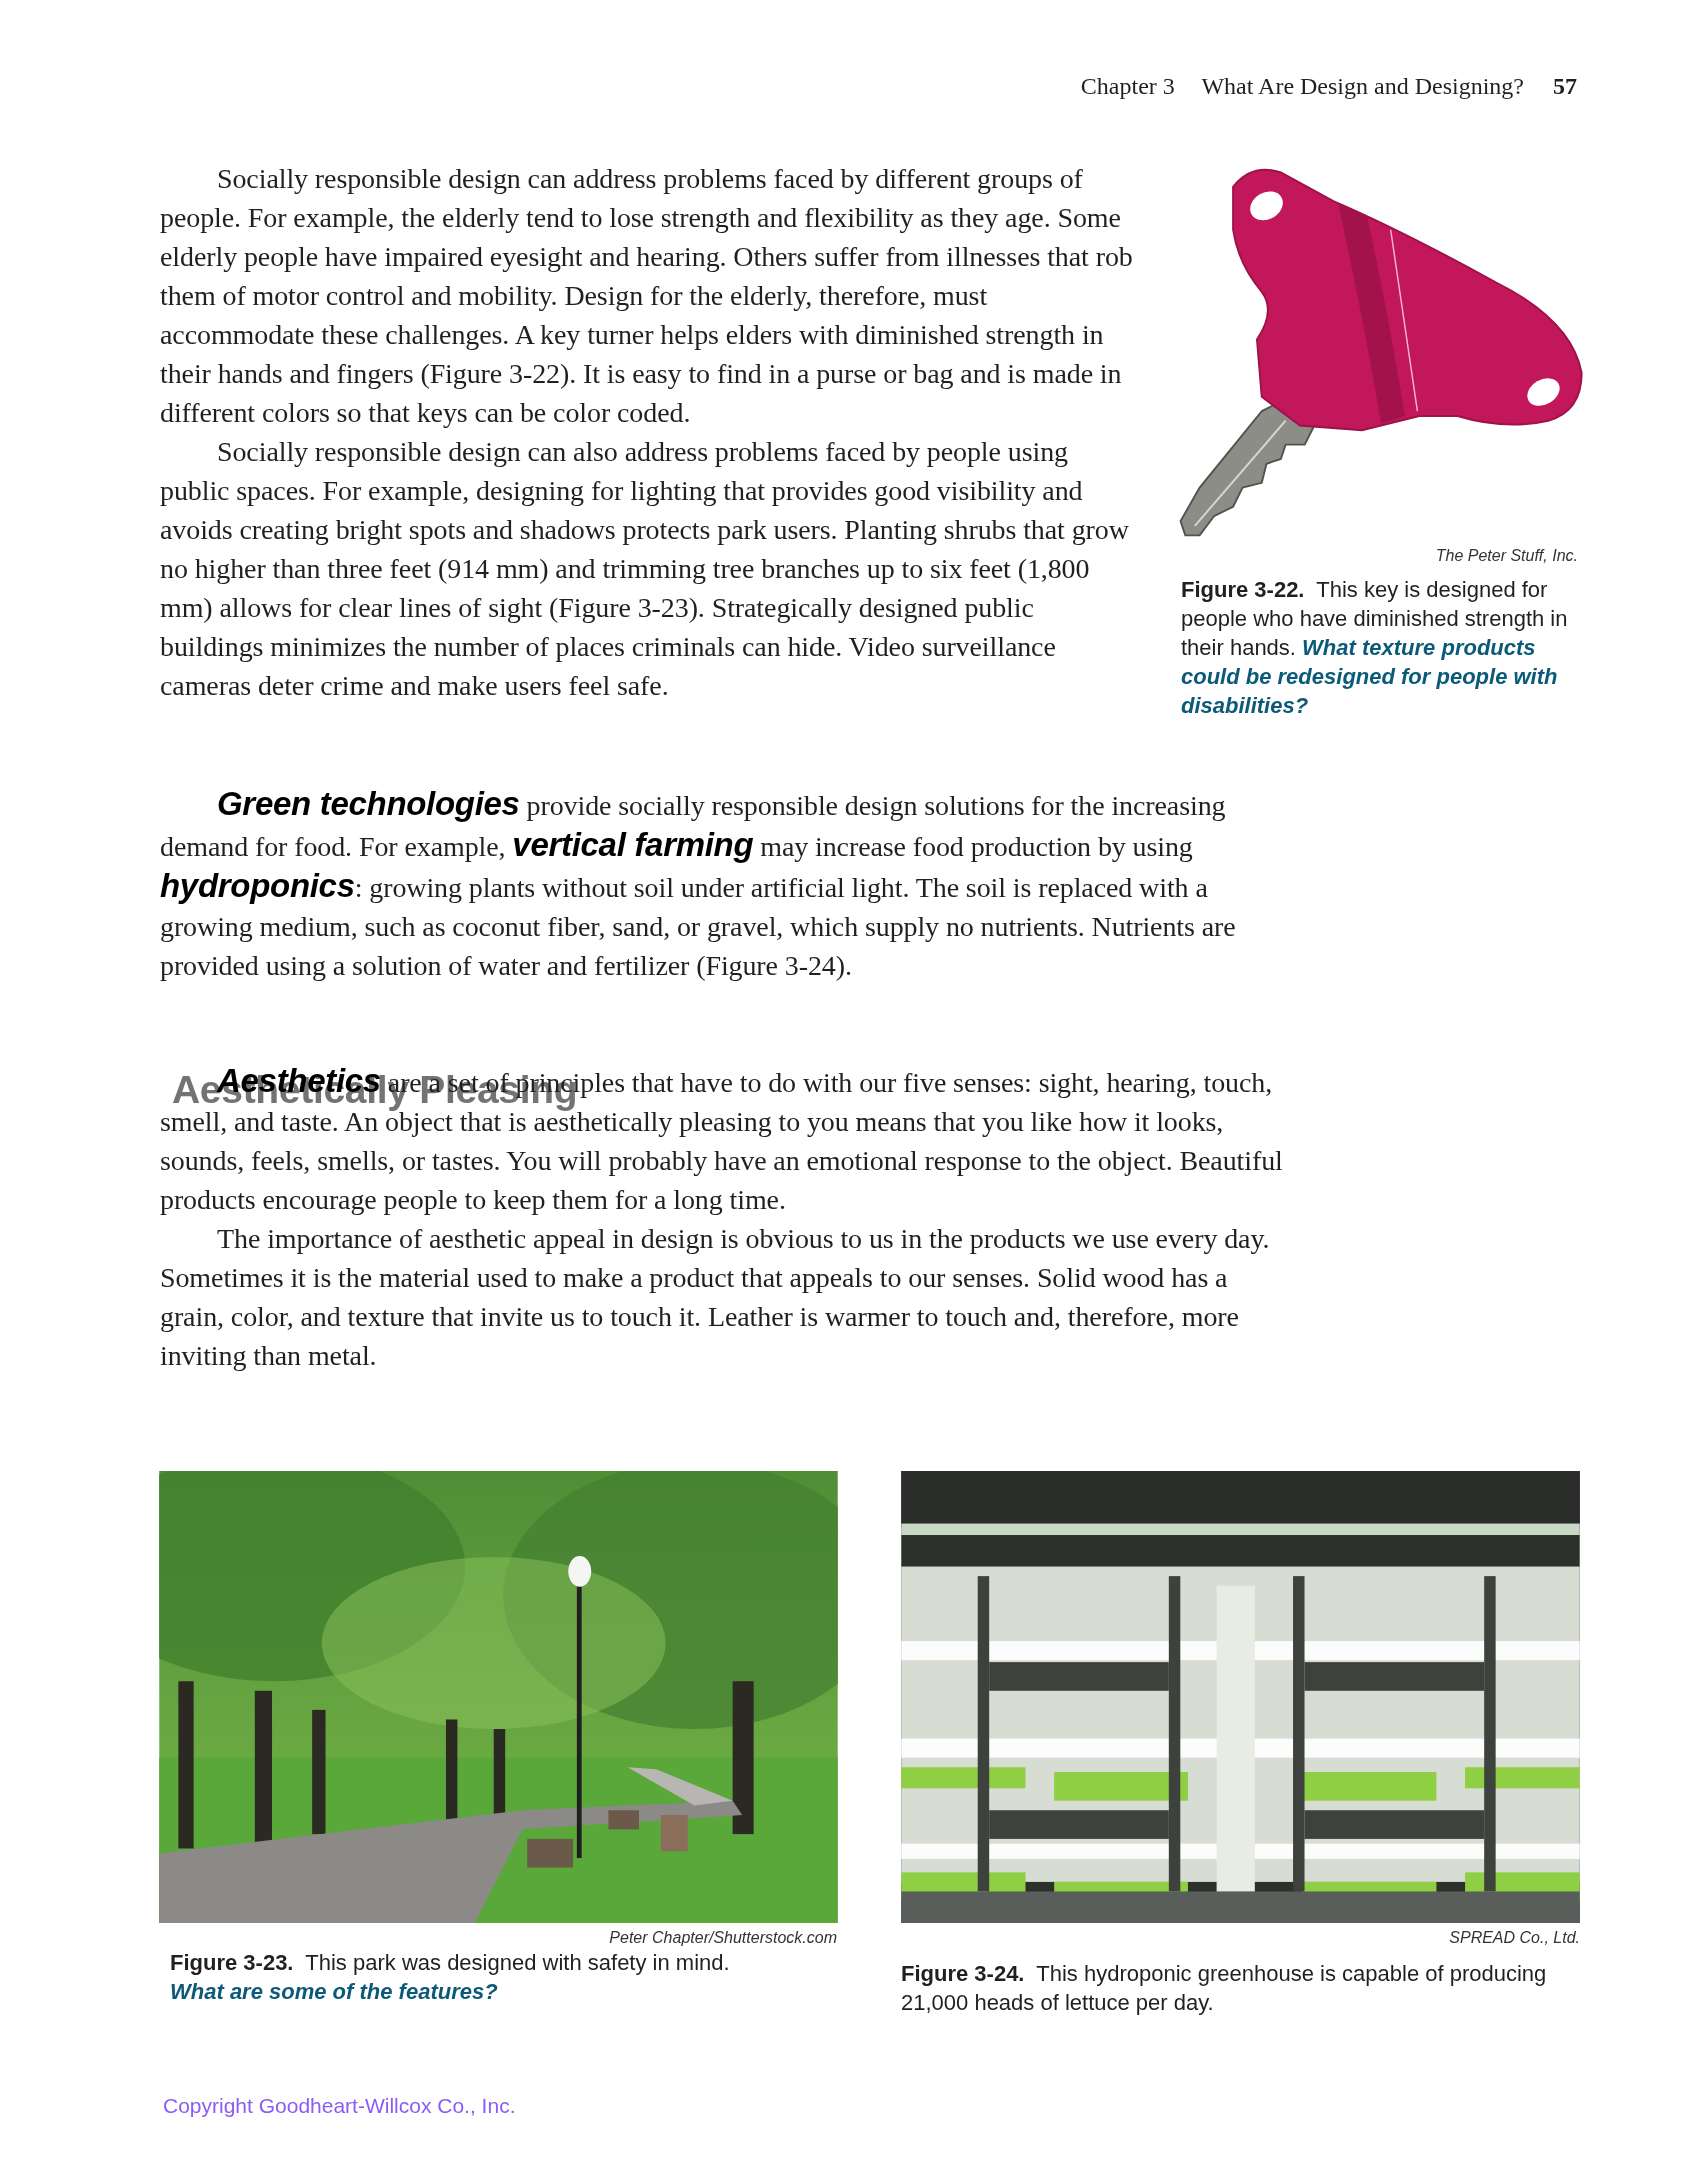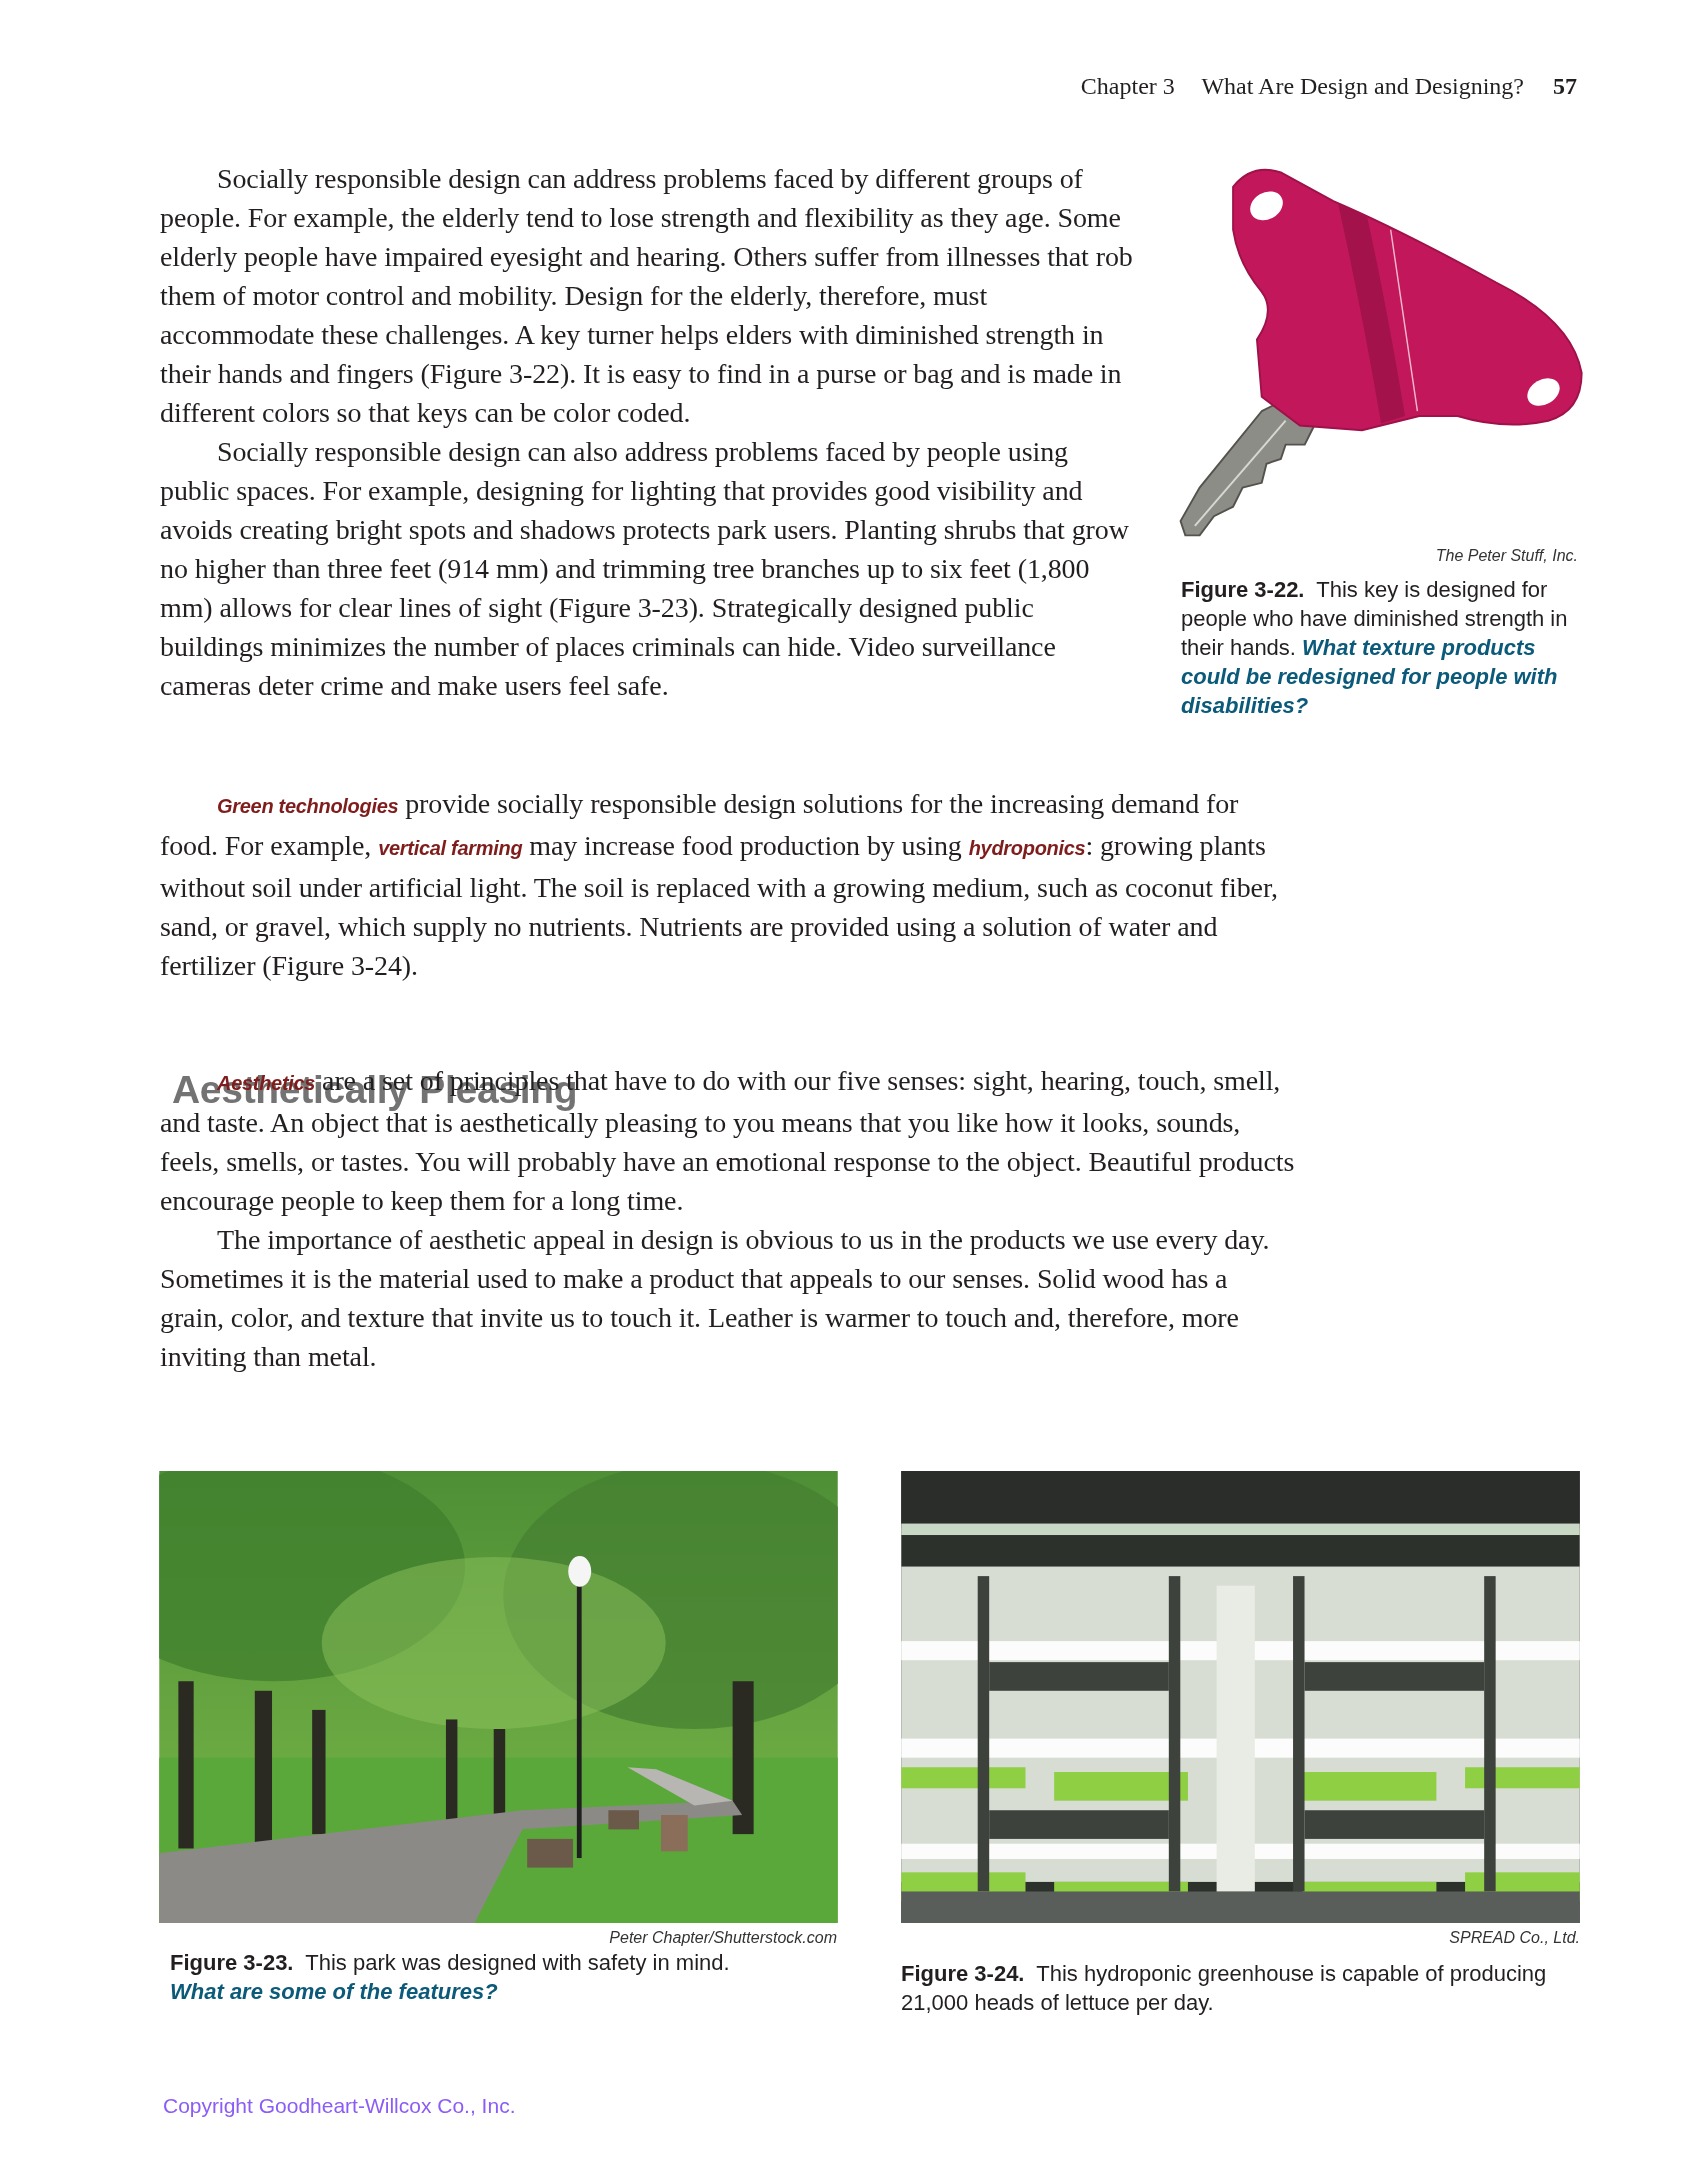--- a/index.html
+++ b/index.html
@@ -8,21 +8,21 @@
 
   #running-head { position: absolute; top: 73px; right: 128px; font-size: 24px; white-space: nowrap; }
   #running-head .chap { margin-right: 21px; }
   #running-head .title { margin-right: 23px; }
   #running-head .pnum { font-weight: bold; }
 
   .body-block { position: absolute; left: 160px; font-size: 28px; line-height: 39px; letter-spacing: -0.1px; }
   .body-block p { margin: 0; text-indent: 57px; }
   #col-narrow { top: 159px; width: 975px; }
   #col-wide { top: 784px; width: 1123px; }
-  .term { font-family: "Liberation Sans", "DejaVu Sans", sans-serif; font-weight: bold; font-style: italic; color: #7f1d1d; font-size: 20px; letter-spacing: -0.3px; }
+  .term { font-family: "Liberation Sans", "DejaVu Sans", sans-serif; font-weight: bold; font-style: italic; color: #000000; font-size: 33px; letter-spacing: -0.3px; }
   .figref { font-weight: normal; }
 
   #section-heading { position: absolute; left: 160px; top: 1056px; margin: 12px; font-family: "Liberation Sans", "DejaVu Sans", sans-serif; font-weight: bold; font-size: 39px; color: #737373; letter-spacing: -0.3px; }
   #col-aes { top: 1061px; width: 1138px; }
 
   .credit { position: absolute; font-family: "Liberation Sans", "DejaVu Sans", sans-serif; font-style: italic; font-size: 16px; color: #333; white-space: nowrap; }
   .caption { position: absolute; font-family: "Liberation Sans", "DejaVu Sans", sans-serif; font-size: 22px; line-height: 29px; color: #231f20; }
   .caption .fig-label { font-weight: bold; }
   .caption .question { font-weight: bold; font-style: italic; color: #0b5a7a; }
 

